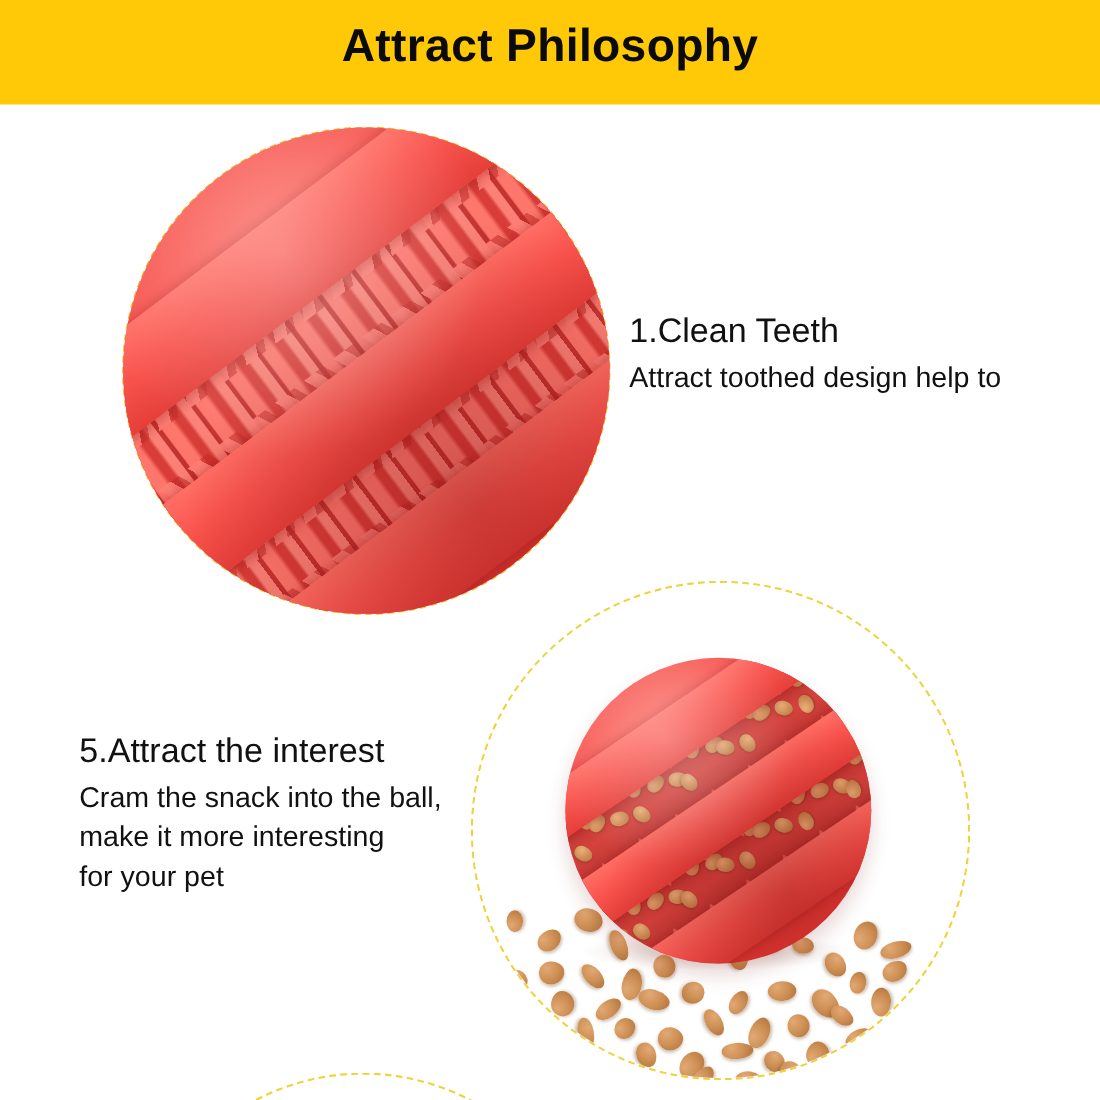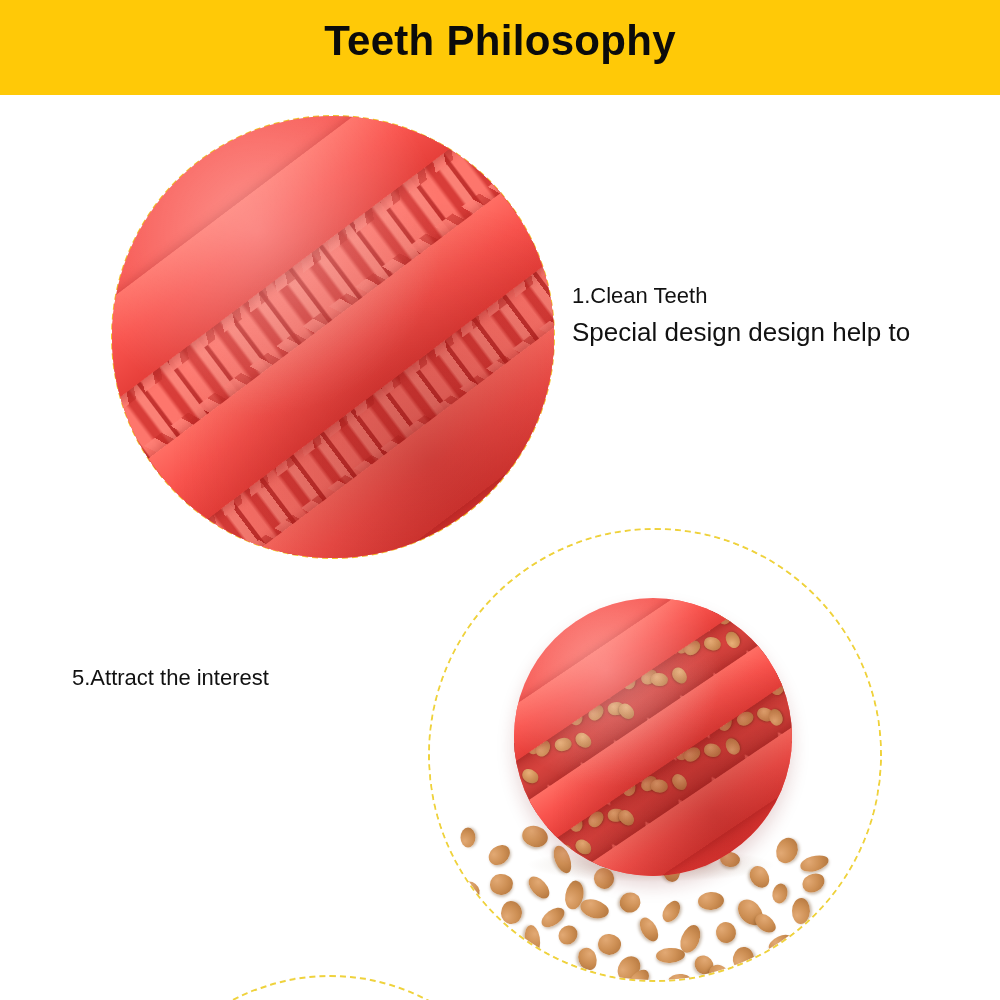--- a/index.html
+++ b/index.html
@@ -18,21 +18,21 @@
     display: flex; align-items: center; justify-content: center;
   }
   #header-title {
     font-size: 42px; font-weight: bold; color: #0b0b0b;
     letter-spacing: 0.3px; line-height: 1; padding-bottom: 14px;
   }
 
   
   .text-block { position: absolute; }
   .tb-heading {
-    font-size: 22px; color: #111; line-height: 1.18; white-space: nowrap;
+    font-size: 31px; color: #111; line-height: 1.18; white-space: nowrap;
   }
   .tb-body {
     font-size: 26px; color: #111; line-height: 1.38; margin-top: 6px;
   }
   .tb-body div { white-space: nowrap; }
 
   #text-clean-teeth { left: 572px; top: 283px; }
   #text-attract     { left: 72px;  top: 665px; }
 
   
@@ -152,45 +152,50 @@
     background: radial-gradient(ellipse at 50% 50%, rgba(140,110,80,.30) 0%, rgba(255,255,255,0) 70%);
     border-radius: 50%;
   }
 </style>
 </head>
 <body>
 
 <div id="page">
 
   <div id="header">
-    <div id="header-title">Teeth Philosophy</div>
+    <div id="header-title">Attract Philosophy</div>
   </div>
 
   <div class="dash-circle" id="dash-circle-1"></div>
   <div class="dash-circle" id="dash-circle-2"></div>
   <div class="dash-circle" id="dash-circle-3"></div>
 
   <div id="photo-clean-teeth">
     <div class="groove groove-a"></div>
     <div class="groove groove-b"></div>
     <div class="band band-a"></div>
     <div class="band band-b"></div>
     <div class="band band-c"></div>
     <div class="sphere-shade"></div>
   </div>
 
   <div class="text-block" id="text-clean-teeth">
     <div class="tb-heading">1.Clean Teeth</div>
     <div class="tb-body">
-      <div>Special design design help to</div>
+      <div>Attract toothed design help to</div>
     </div>
   </div>
 
   <div class="text-block" id="text-attract">
     <div class="tb-heading">5.Attract the interest</div>
+    <div class="tb-body">
+      <div>Cram the snack into the ball,</div>
+      <div>make it more interesting</div>
+      <div>for your pet</div>
+    </div>
   </div>
 
   <div id="photo-attract">
     <div class="floor-shadow"></div>
     <div id="kibble-scatter">
         <span class="piece" style="width: 20px; height: 15px; left: 28px; top: 300px; border-radius: 50%; transform: rotate(-90deg);"></span>
         <span class="piece" style="width: 23px; height: 18px; left: 58px; top: 316px; border-radius: 46% 54% 52% 48% / 50% 46% 54% 50%; transform: rotate(-37deg);"></span>
         <span class="piece" style="width: 26px; height: 21px; left: 92px; top: 296px; border-radius: 50%; transform: rotate(16deg);"></span>
         <span class="piece" style="width: 29px; height: 15px; left: 118px; top: 322px; border-radius: 46% 54% 52% 48% / 50% 46% 54% 50%; transform: rotate(69deg);"></span>
         <span class="piece" style="width: 20px; height: 18px; left: 150px; top: 306px; border-radius: 50%; transform: rotate(-58deg);"></span>

